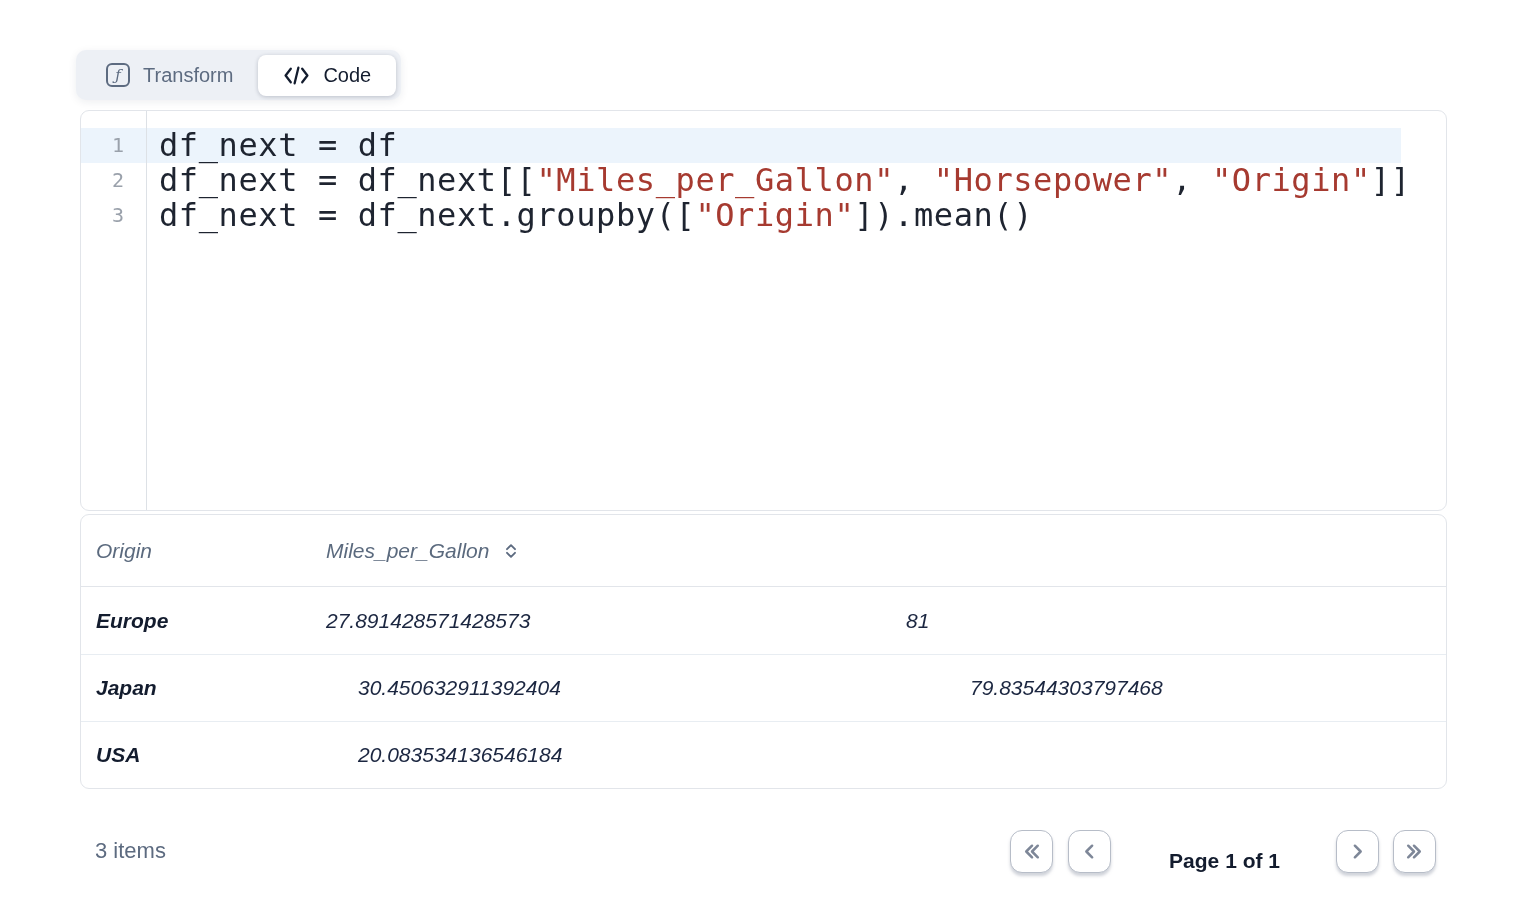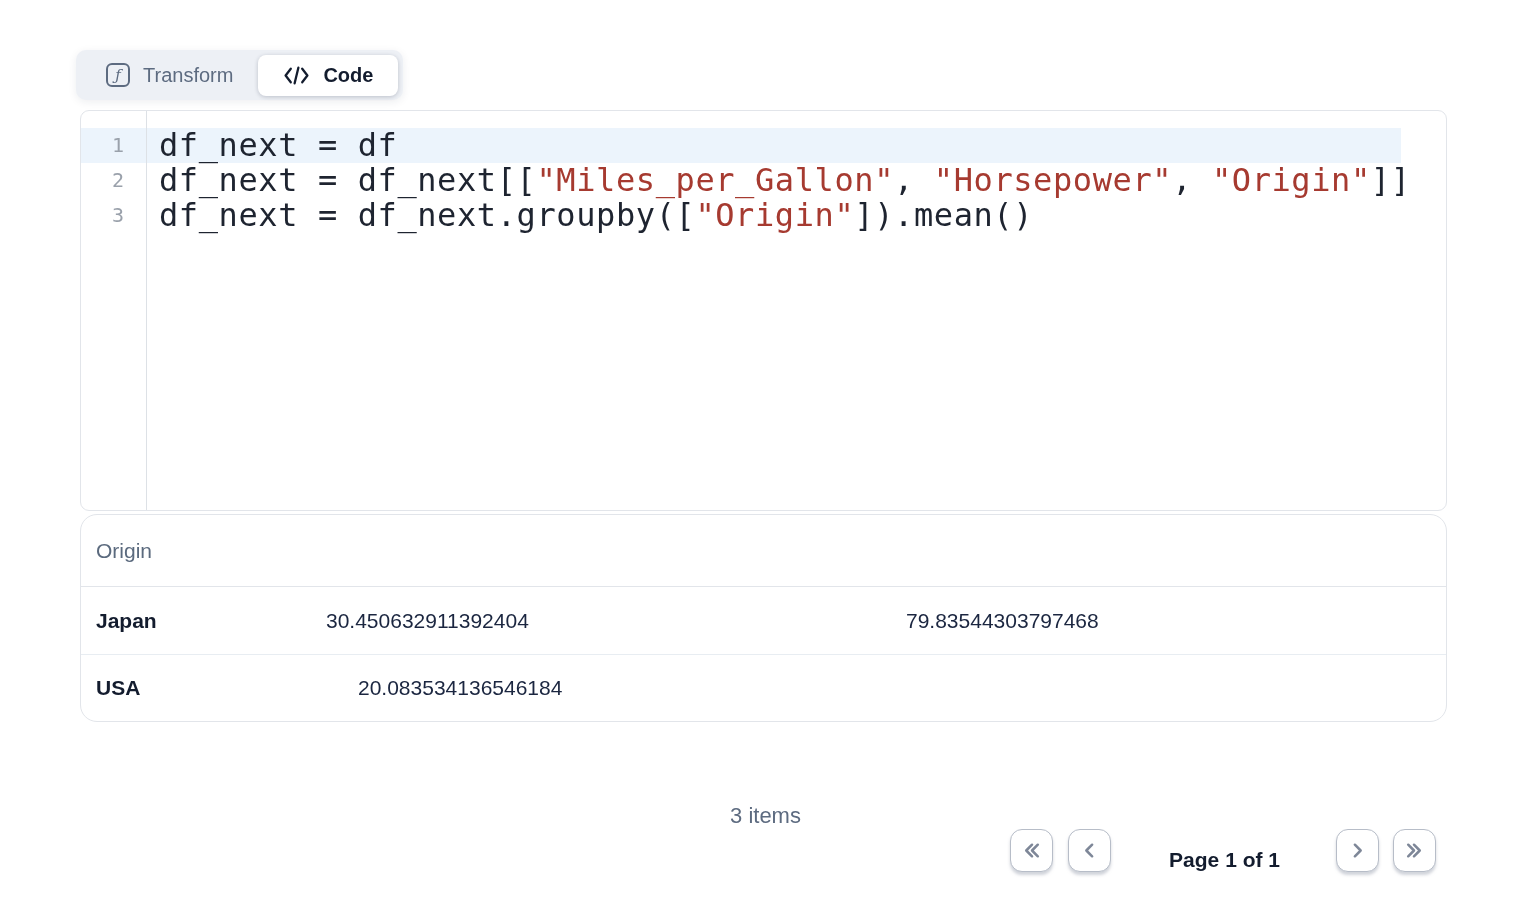--- a/index.html
+++ b/index.html
@@ -6,21 +6,21 @@
   html,body { width:1516px; height:918px; background:#ffffff; font-family:"Liberation Sans",sans-serif; overflow:hidden; }
   .stage { position:relative; width:1516px; height:918px; }
 
   
   .tabbar { position:absolute; left:76px; top:50px; height:50px; display:flex; align-items:center;
             background:var(--tabbar-bg); border-radius:10px; padding:0 5px;
             box-shadow:0 2px 8px rgba(20,32,64,0.08); }
   .tab { display:flex; align-items:center; gap:13px; height:41px; padding:0 25px; border-radius:8px;
          font-size:20px; cursor:pointer; }
   .tab.inactive { color:var(--slate); font-weight:500; }
-  .tab.active { background:#ffffff; color:var(--navy); font-weight:700;
+  .tab.active { background:#ffffff; color:var(--navy); font-weight:400;
                 box-shadow:0 1px 4px rgba(15,25,50,0.22); }
   .fn-icon { width:24px; height:24px; border:2px solid var(--slate); border-radius:6px;
              display:flex; align-items:center; justify-content:center;
              font-family:"DejaVu Serif",serif; font-style:italic; font-size:15px; color:var(--slate); }
 
   
   .code-panel { position:absolute; left:80px; top:110px; width:1367px; height:401px;
                 background:#fff; border:1px solid var(--panel-border); border-radius:9px;
                 overflow:hidden; padding-top:17px; }
   .code-panel::before { content:""; position:absolute; left:0; top:0; bottom:0; width:65px;
@@ -28,33 +28,33 @@
   .code-line { display:flex; width:1320px; height:35px; line-height:35px; }
   .code-line.active { background:var(--active-line); }
   .gutter-cell { flex:0 0 65px; width:65px; text-align:right; padding-right:22px;
                  color:var(--line-num); font-size:20px; font-family:"DejaVu Sans Mono",monospace; }
   .line-content { padding-left:13px; white-space:pre; font-family:"DejaVu Sans Mono",monospace;
                   font-size:32px; letter-spacing:0.6px; color:var(--code-fg); }
   .line-content .string { color:var(--string-red); }
 
   
   .table-panel { position:absolute; left:80px; top:514px; width:1367px; background:#fff;
-                 border:1px solid var(--panel-border); border-radius:17px; overflow:hidden; }
+                 border:1px solid var(--panel-border); border-radius:9px; overflow:hidden;font-style:italic; }
   .thead { display:grid; grid-template-columns:230px 580px 1fr; height:72px; align-items:center;
            padding:0 15px; color:var(--header-fg); font-size:21px;
            border-bottom:1px solid var(--panel-border); }
   .th { display:flex; align-items:center; gap:15px; }
   .trow { display:grid; grid-template-columns:230px 580px 1fr; height:67px; align-items:center;
           padding:0 15px; font-size:21px; color:var(--cell-fg); }
   .trow + .trow { border-top:1px solid var(--row-border);gap:32px; }
   .cell-origin { font-weight:bold; color:var(--navy); }
 
   
-  .footer { position:absolute; left:80px; top:803px; width:1367px; height:44px;
-            display:flex; align-items:center; padding:0 11px 0 15px;flex-direction:column; }
+  .footer { position:absolute; left:80px; top:829px; width:1367px; height:44px;
+            display:flex; align-items:center; padding:0 11px 0 15px; }
   .items-count { color:var(--slate); font-size:22px; }
   .pager { margin-left:auto; display:flex; align-items:flex-end; }
   .pgroup { display:flex; align-items:center; }
   .pgroup.left { gap:15px; }
   .pgroup.right { gap:14px; }
   .pbtn { width:43px; height:43px; background:#fff; border:1.5px solid var(--btn-border);
           border-radius:12px; display:flex; align-items:center; justify-content:center;
           box-shadow:0 3px 3px rgba(163,170,184,0.5); cursor:pointer; }
   .page-label { font-size:21px; font-weight:600; color:var(--navy); margin:0 56px 0 58px; }
   svg { display:block; }
@@ -94,22 +94,36 @@
         <div class="gutter-cell">3</div>
         <div class="line-content"><span class="code">df_next = df_next.groupby([</span><span class="string">"Origin"</span><span class="code">]).mean()</span></div>
       </div>
     </div>
 
   <div class="table-panel">
     <div class="thead">
       <div class="th">
         <span>Origin</span>
       </div>
+      <div class="th">
+        <span>Miles_per_Gallon</span>
+        <span>
+          <svg width="14" height="20" viewBox="0 0 14 20" fill="none" stroke="#5d6b80" stroke-width="1.9" stroke-linecap="round" stroke-linejoin="round">
+            <path d="M3 8.2 L7 4.2 L11 8.2"></path>
+              <path d="M3 11.8 L7 15.8 L11 11.8"></path>
+          </svg>
+        </span>
+      </div>
     </div>
     <div>
+        <div class="trow">
+          <div class="cell cell-origin">Europe</div>
+          <div class="cell">27.891428571428573</div>
+          <div class="cell">81</div>
+        </div>
         <div class="trow">
           <div class="cell cell-origin">Japan</div>
           <div class="cell">30.450632911392404</div>
           <div class="cell">79.83544303797468</div>
         </div>
         <div class="trow">
           <div class="cell cell-origin">USA</div>
           <div class="cell">20.083534136546184</div>
         </div>
       </div>

